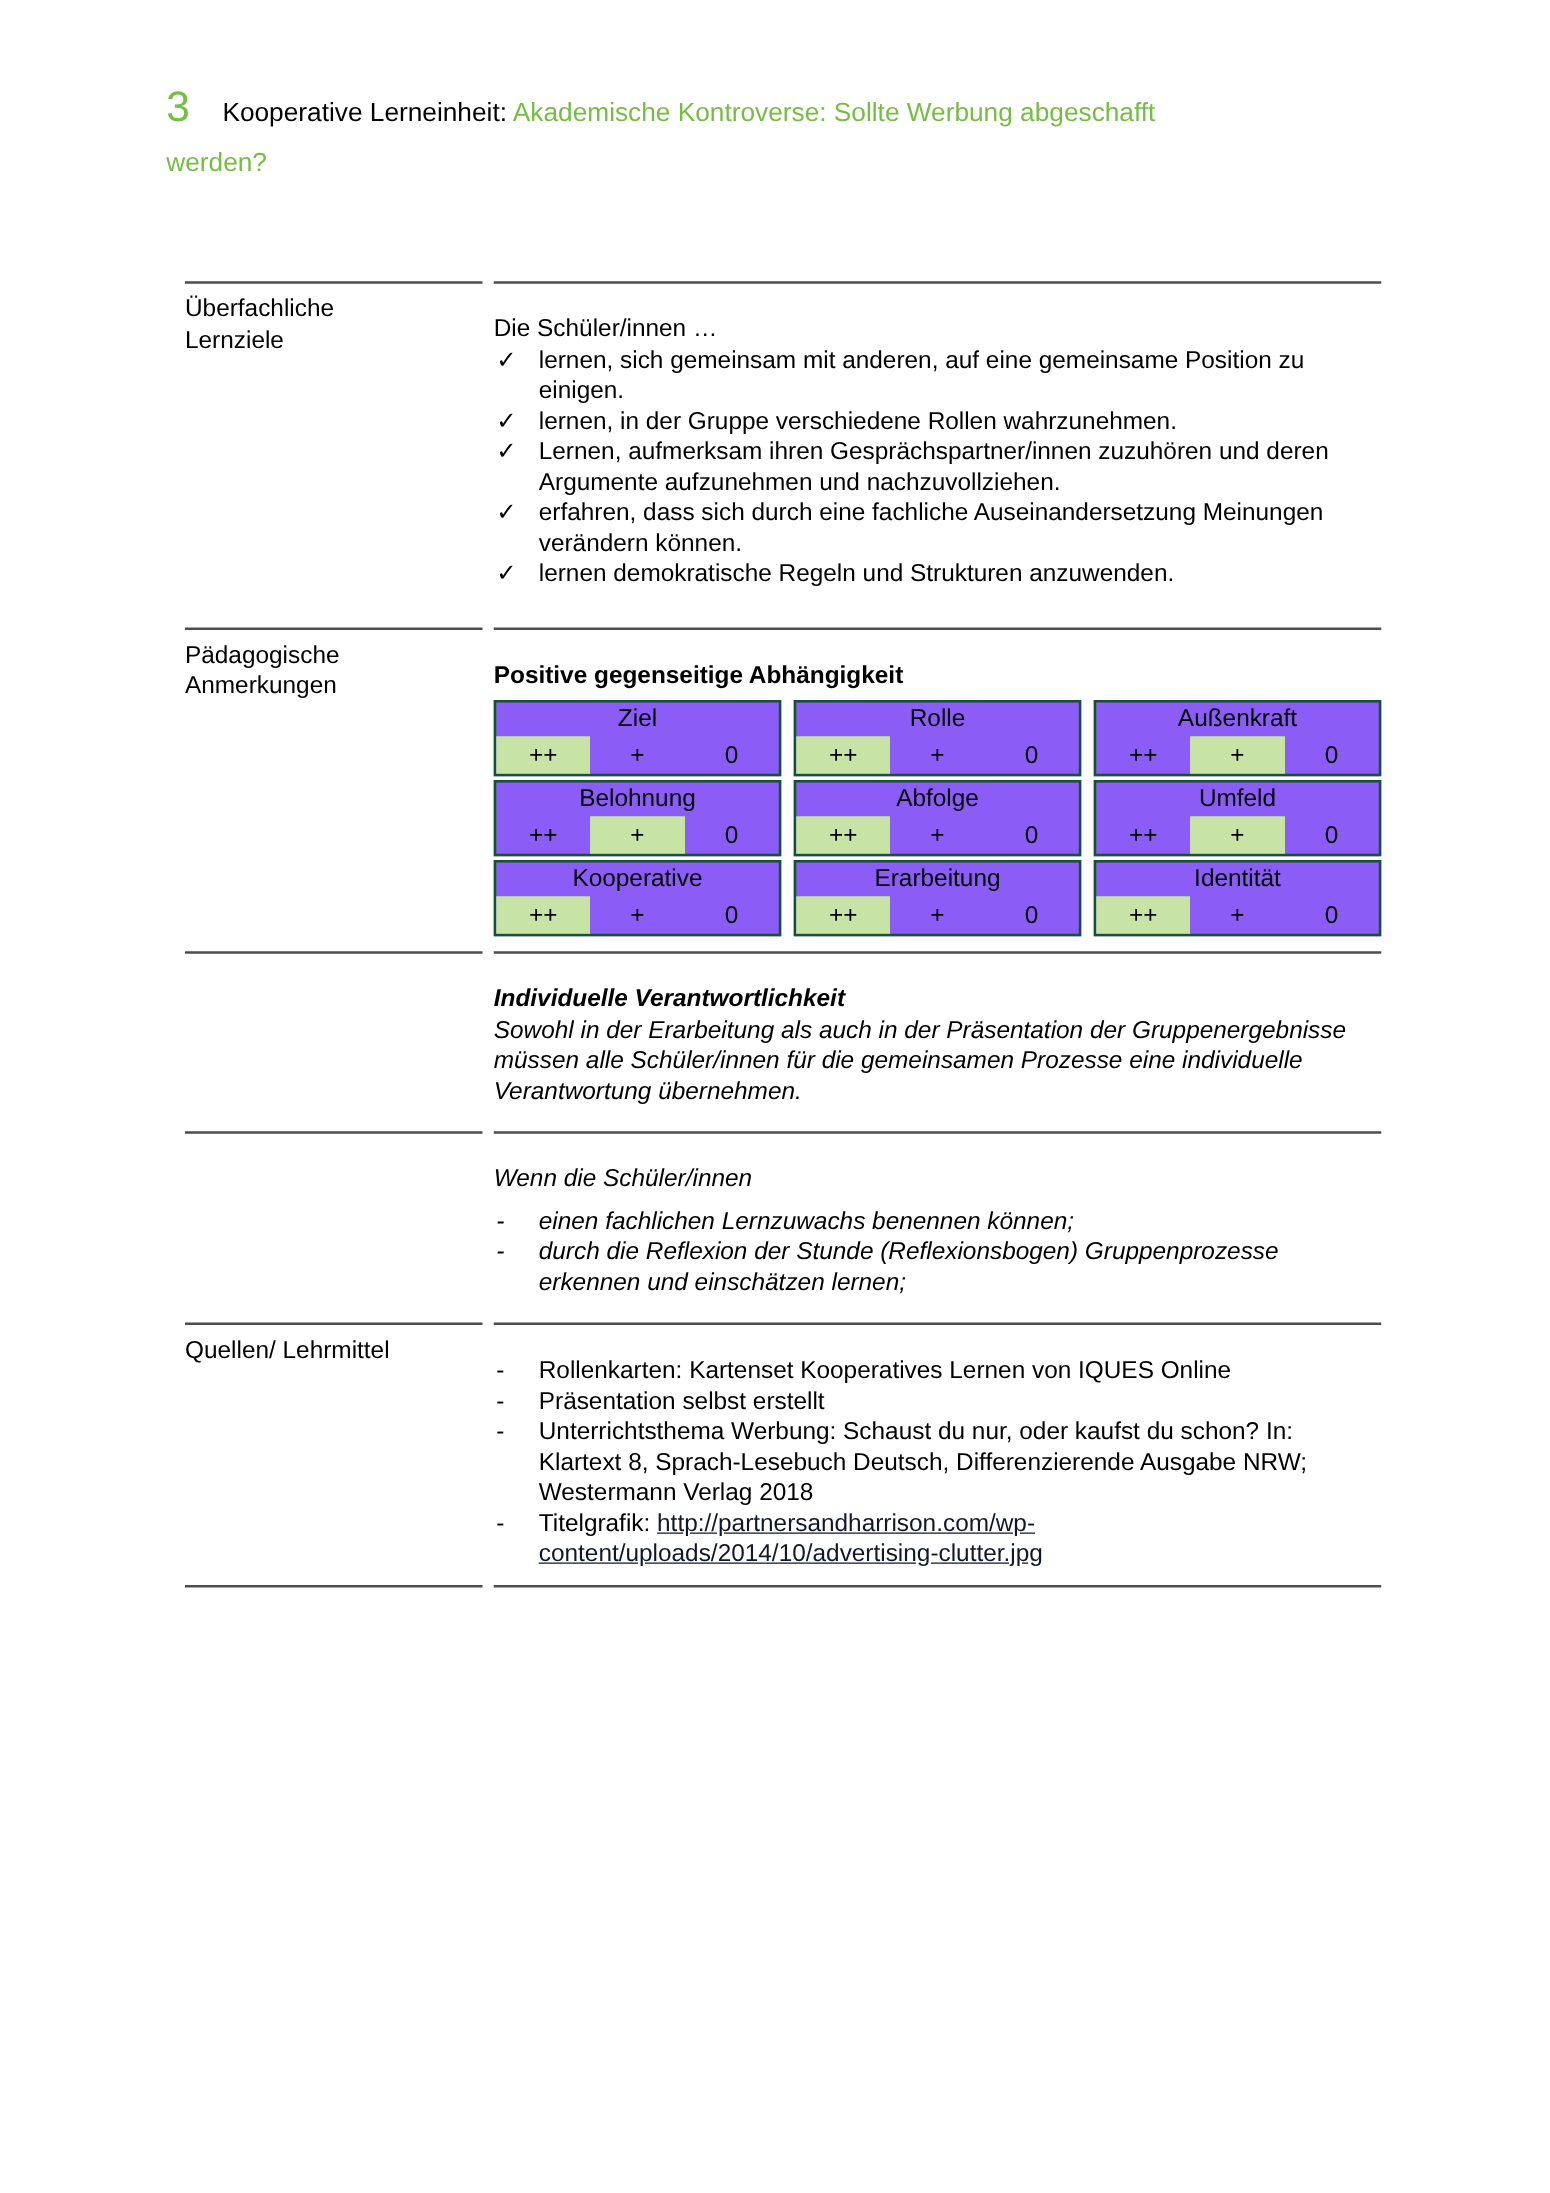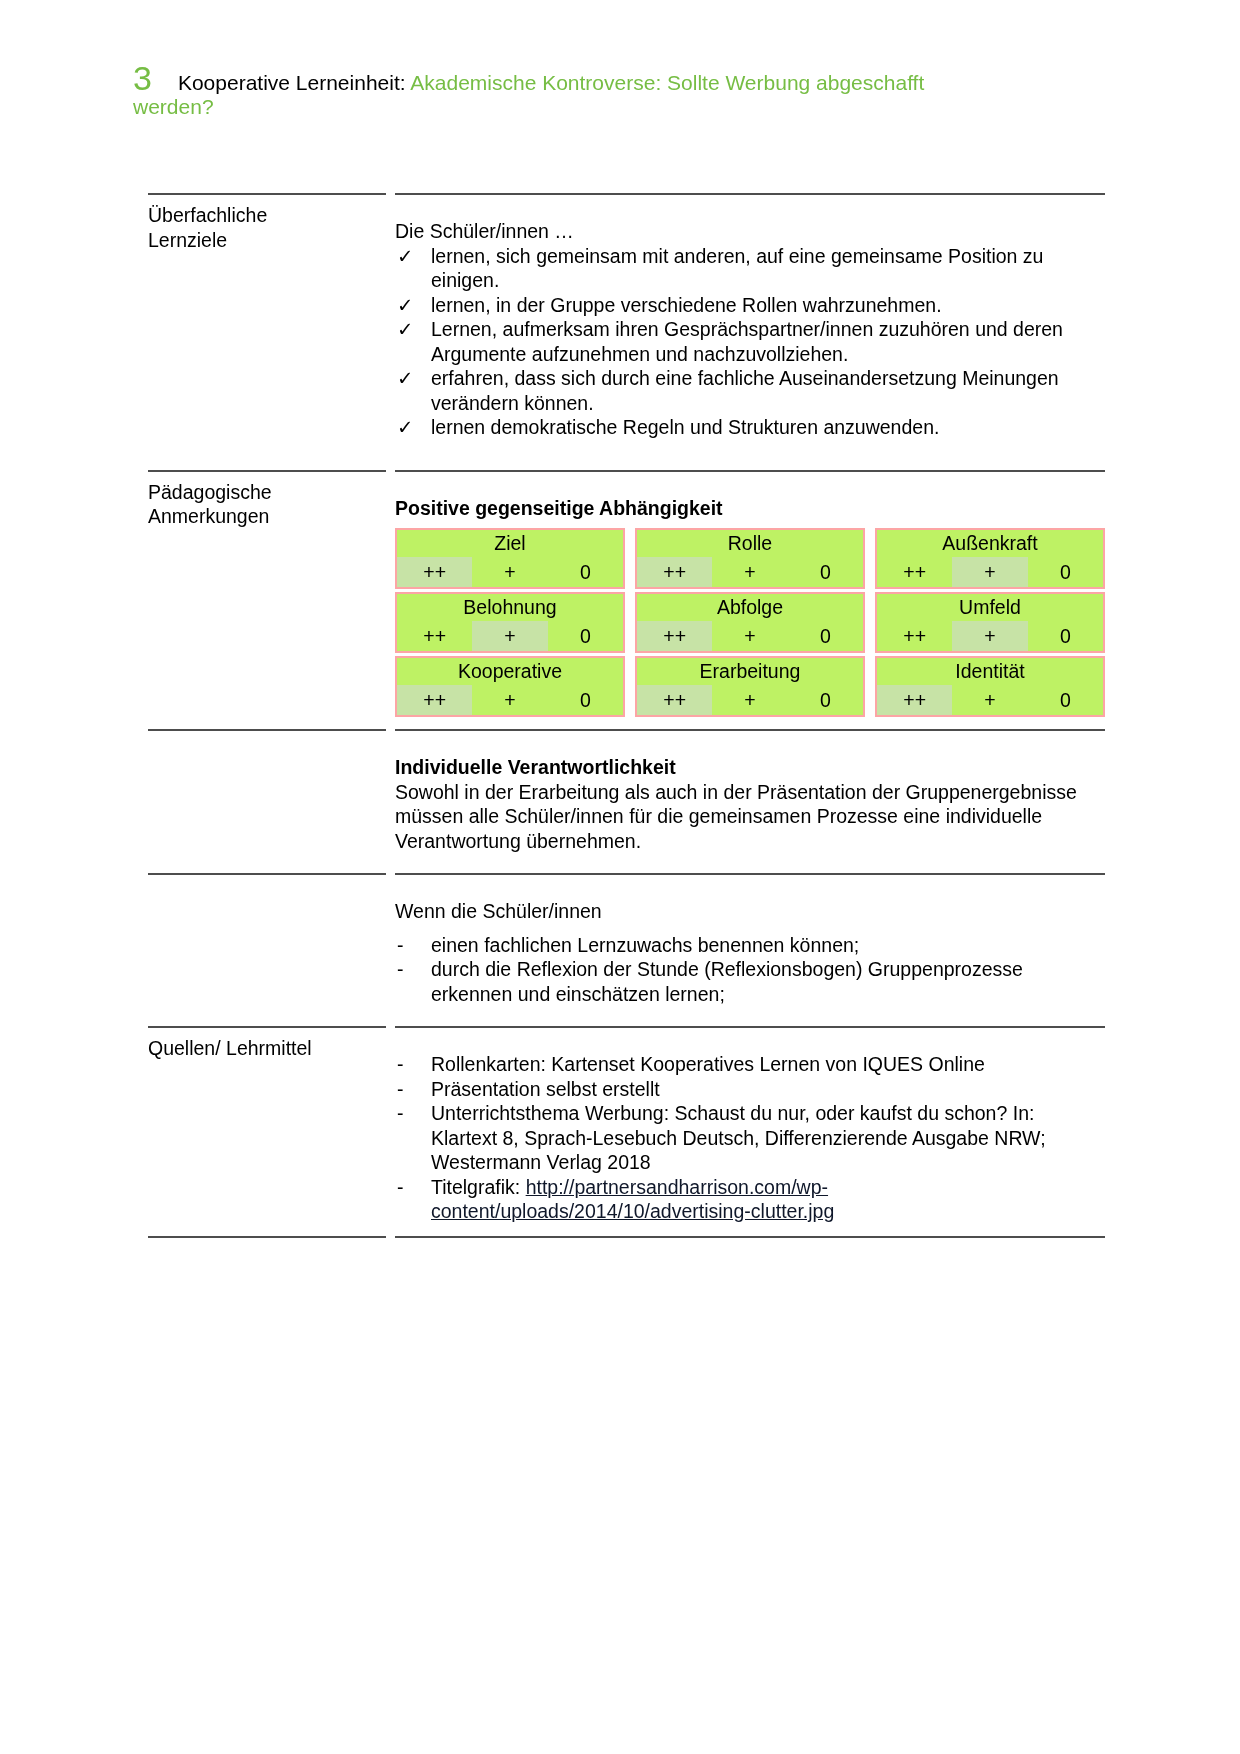--- a/index.html
+++ b/index.html
@@ -5,55 +5,55 @@
   html,body { margin:0; padding:0; }
   body {
     width:1240px; height:1754px; background:#ffffff; overflow:hidden;
     font-family:"Liberation Sans","DejaVu Sans",sans-serif;
     color:#000; font-size:19.5px; line-height:24.5px;
     -webkit-font-smoothing:antialiased;
   }
   .page { padding:66px 0 0 133px; }
 
   
-  .heading { width:800px; margin:0; font-weight:normal; font-size:21px; line-height:24px; }
+  .heading { width:800px; margin:0; font-weight:normal; font-size:21px; line-height:40px; }
   .chapter-num { font-size:34px; color:#76bd44; margin-right:26px; }
   .heading .black { color:#000; }
   .heading .green { color:#76bd44; }
 
   
   .main-table { margin-top:74px; margin-left:15px; width:957px; }
   .trow { display:grid; grid-template-columns:238px 1fr; column-gap:9px; }
   .trow > .cell { border-top:2.5px solid #4d4d4d; }
   .trow.last > .cell { border-bottom:2.5px solid #4d4d4d; }
   .label-cell { padding-top:8px; }
   .label-cell .label-text { display:block; width:178px; }
   .content-cell { padding-top:24px; }
 
   .pb-lg { padding-bottom:30px; }
-  .pb-md { padding-bottom:20px; }
+  .pb-md { padding-bottom:20px;font-style:italic; }
   .pb-sm { padding-bottom:12px; }
 
   .section-title { font-weight:bold; }
   .intro { margin:0; }
   .sc-intro { margin-bottom:9px; }
   .para { margin:0; max-width:690px; }
 
   
   .list { max-width:690px; }
   .li { position:relative; padding-left:36px; }
   .marker { position:absolute; left:2px; top:0; }
 
   
   .ratings-grid {
     margin-top:8px;
     display:grid; grid-template-columns:repeat(3,1fr);
     gap:3px 10px;
   }
-  .rcard { border:2px solid #fca5a5; background:#bef264; }
+  .rcard { border:2px solid #14532d; background:#8b5cf6; }
   .rcard-title { text-align:center; height:27px; line-height:27px; }
   .rcard-opts { display:grid; grid-template-columns:1fr 1fr 1fr; height:30px; }
   .ropt { text-align:center; line-height:30px; }
   .ropt.sel { background:#c7e3a6; }
 
   
   .link { color:#0f172a; text-decoration:underline; }
 </style>
 </head>
 <body>

